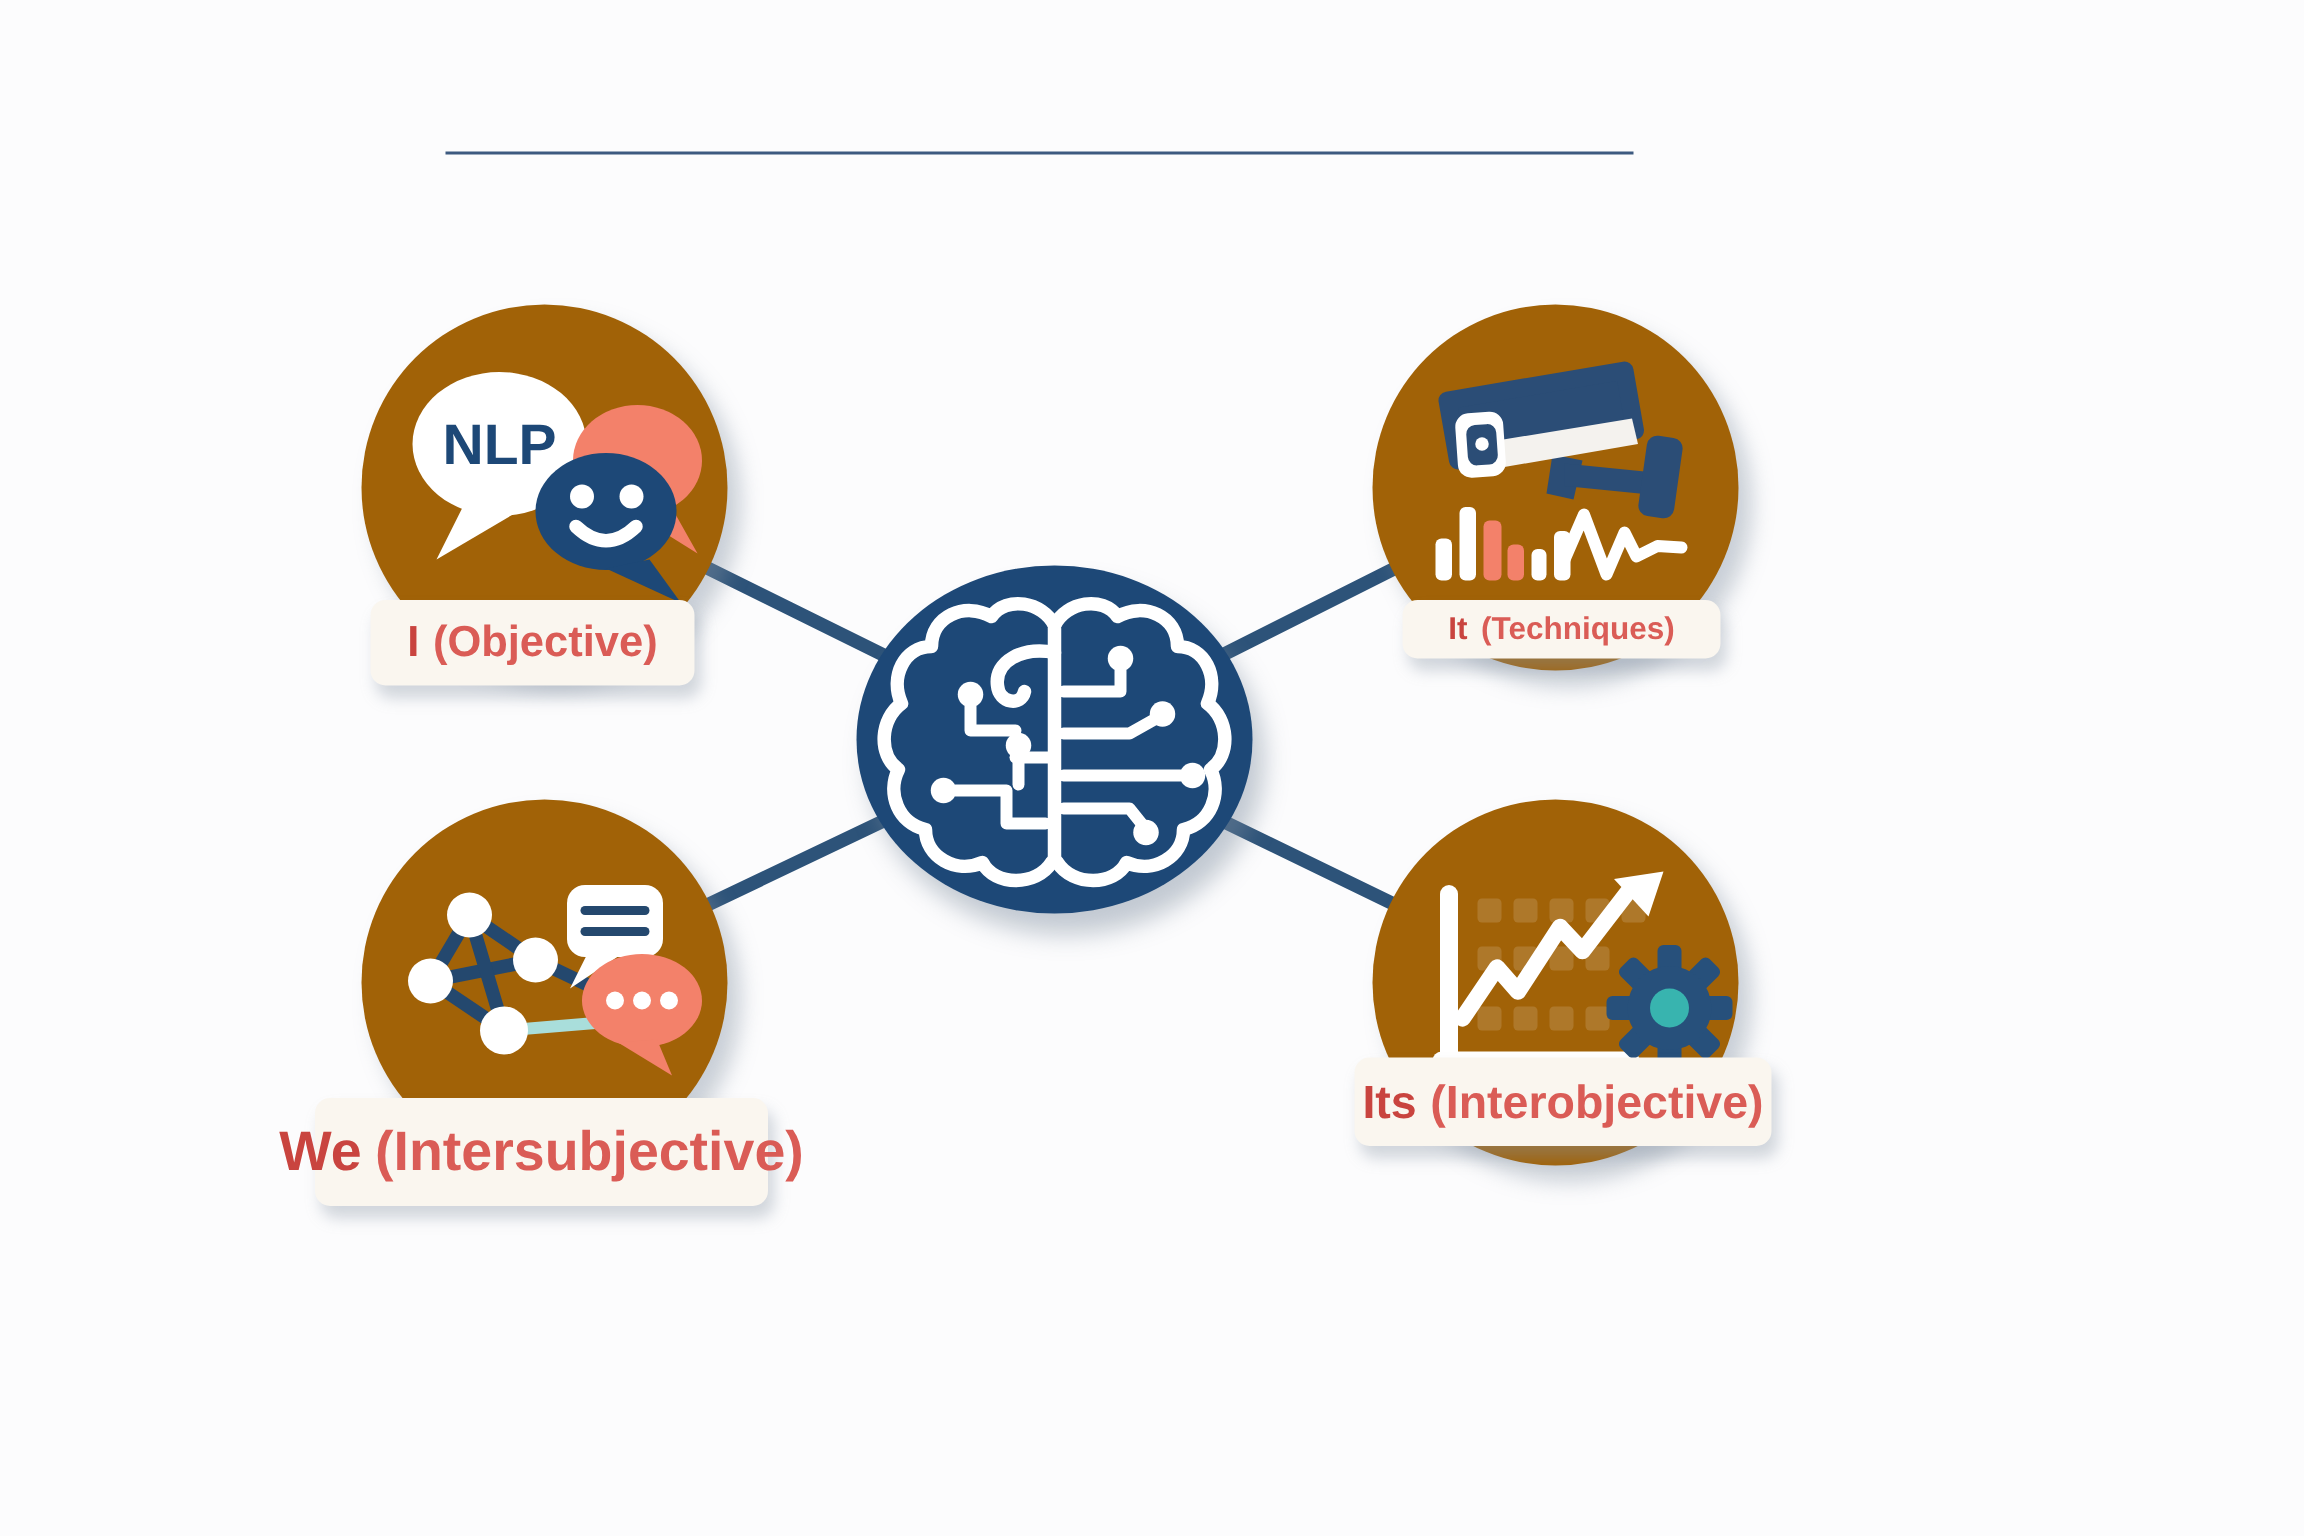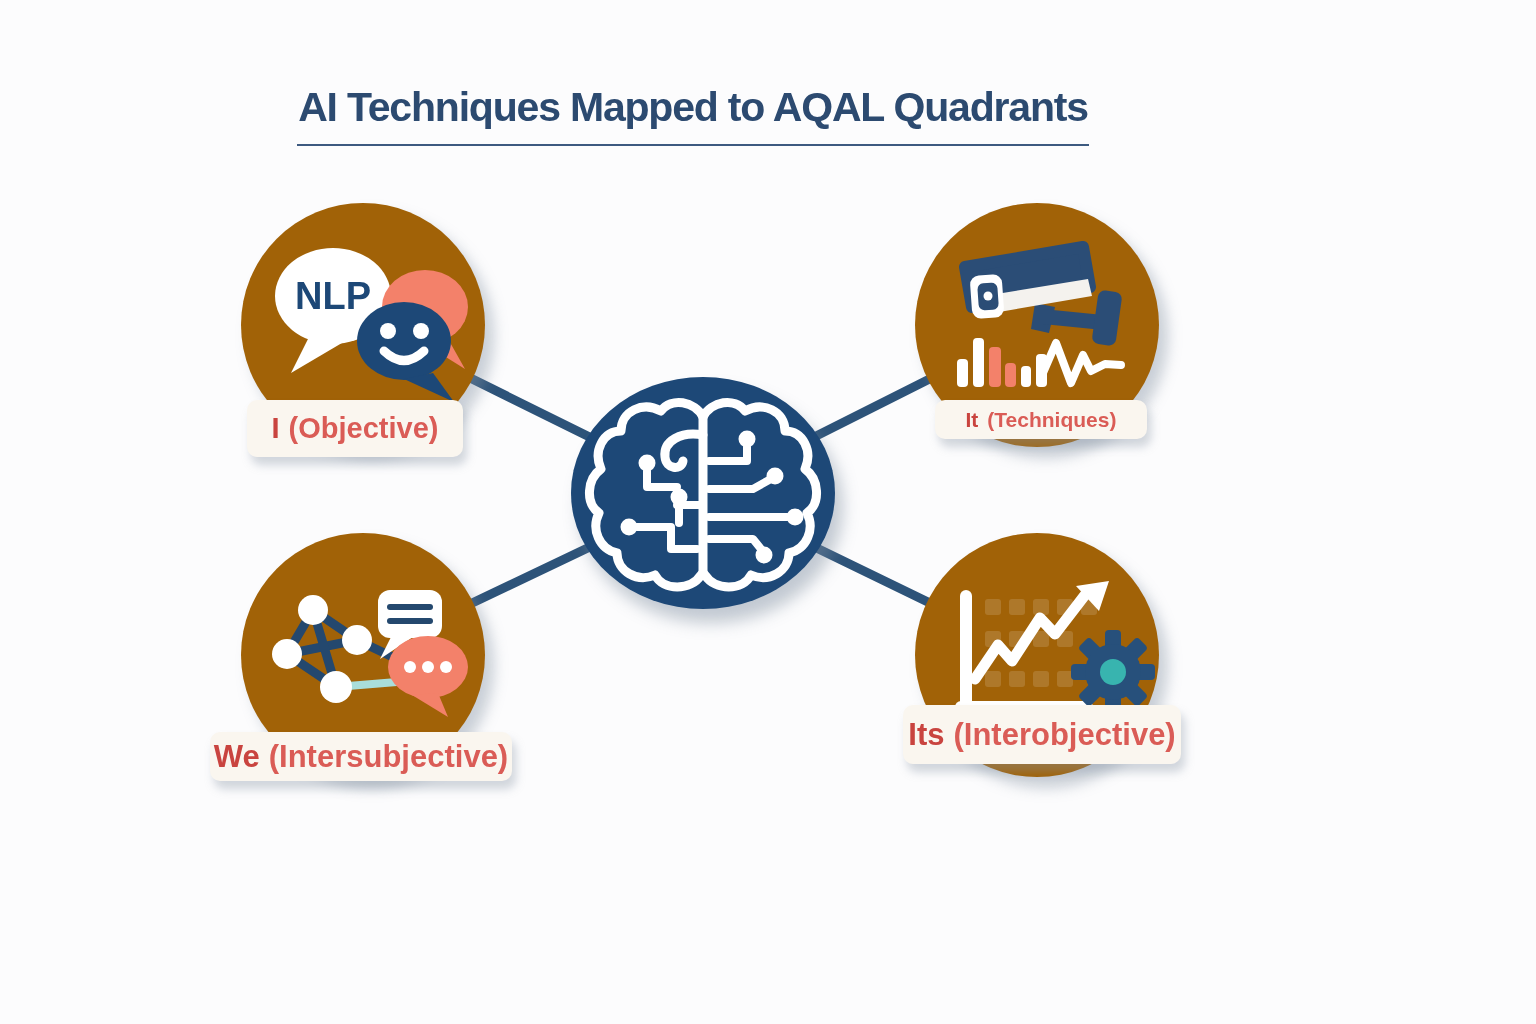--- a/index.html
+++ b/index.html
@@ -35,32 +35,31 @@
     display:flex;align-items:center;justify-content:center;gap:9px;
     box-shadow:4px 8px 10px rgba(138,150,165,.38);
   }
   .label-card .term{font-weight:bold;color:#c9443f;}
   .label-card .qualifier{font-weight:bold;color:#d9544e;opacity:.95;}
   .q-ul .bubble-circle{left:241px;top:203px;}
   .q-ul .label-card{left:247px;top:400px;width:216px;height:57px;font-size:29px;}
   .q-ur .bubble-circle{left:915px;top:203px;}
   .q-ur .label-card{left:935px;top:400px;width:212px;height:39px;font-size:21px;}
   .q-ll .bubble-circle{left:241px;top:533px;}
-  .q-ll .label-card{left:210px;top:732px;width:302px;height:49px;font-size:31px;}
+  .q-ll .label-card{left:210px;top:732px;width:302px;height:72px;font-size:37px;}
   .q-lr .bubble-circle{left:915px;top:533px;}
   .q-lr .label-card{left:903px;top:705px;width:278px;height:59px;font-size:31px;}
   .icon-label{font-family:"Liberation Sans",sans-serif;font-weight:bold;}
 </style>
 </head>
 <body>
 
 <div class="canvas">
 
   <div class="title-wrap">
-    <h1>AI Techniques Mapped to AQAL Quadrants</h1>
     <div class="title-underline"></div>
   </div>
 
   <svg class="connectors" width="1536" height="1024">
     <g stroke="#2d5379" stroke-width="9" stroke-linecap="round">
       <line x1="363" y1="325" x2="703" y2="493"></line>
       <line x1="1037" y1="325" x2="703" y2="493"></line>
       <line x1="363" y1="655" x2="703" y2="493"></line>
       <line x1="1037" y1="655" x2="703" y2="493"></line>
     </g>

